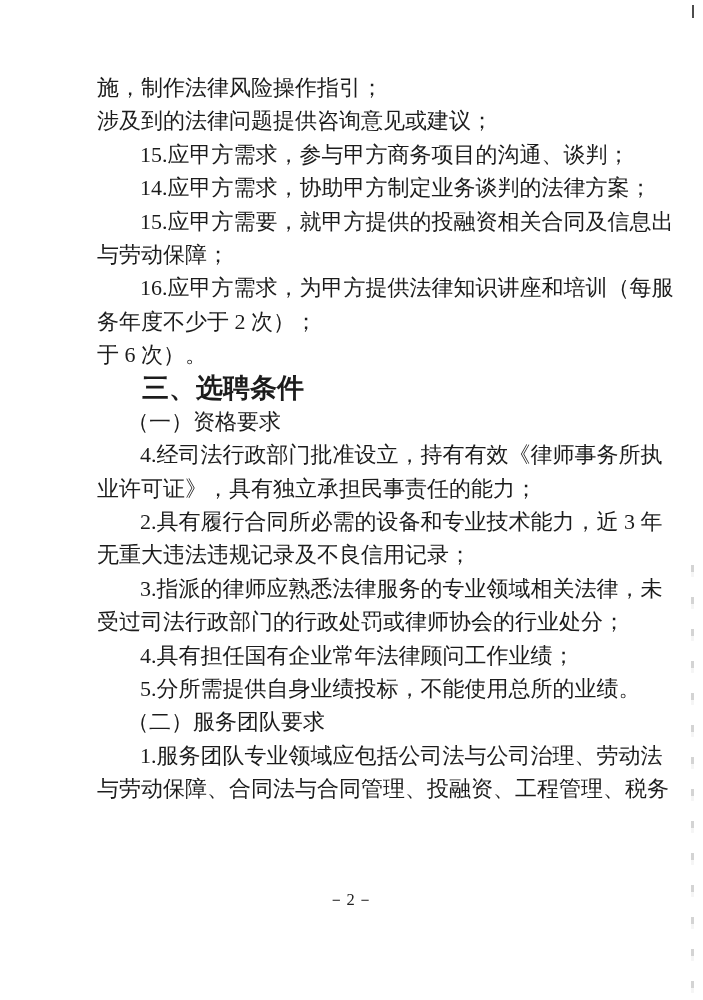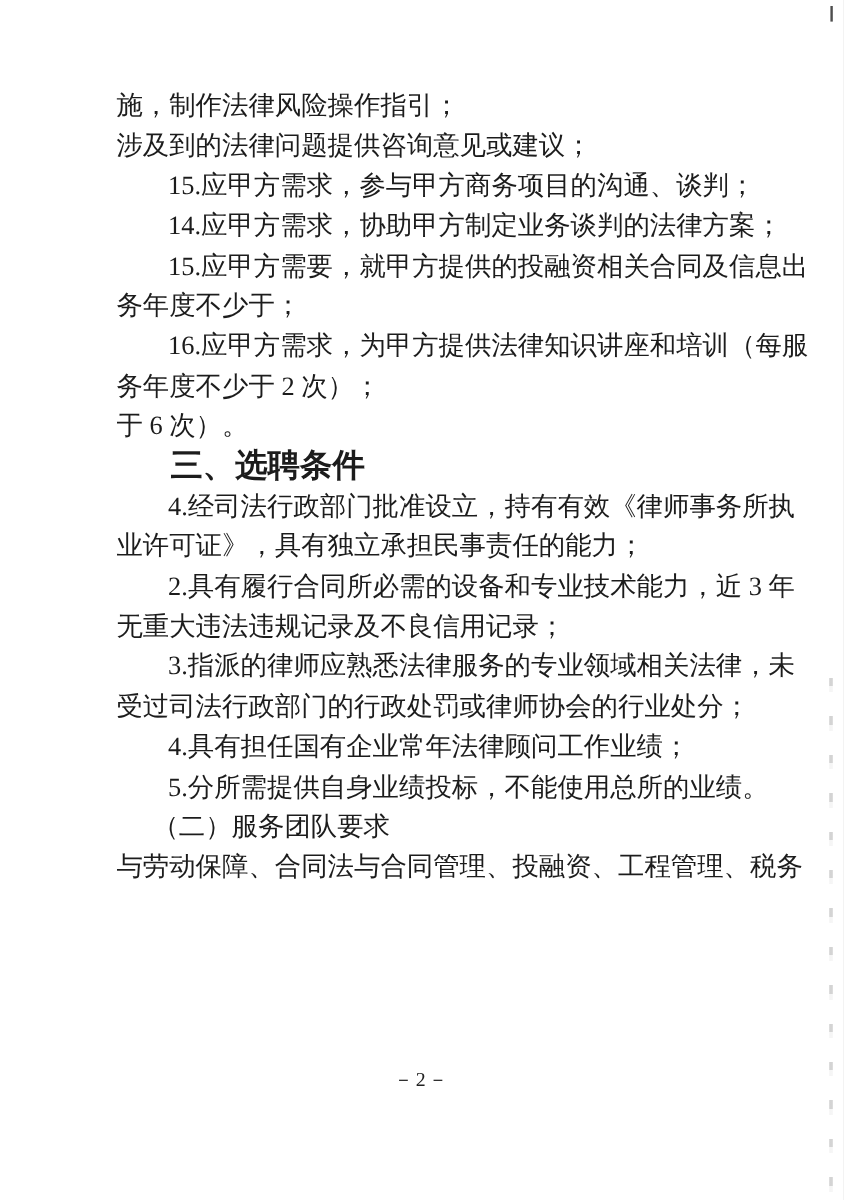--- a/index.html
+++ b/index.html
@@ -71,34 +71,36 @@
 <body>
 
 <div class="sheet">
 
   <div class="content">
     <div class="line">施，制作法律风险操作指引；</div>
     <div class="line">涉及到的法律问题提供咨询意见或建议；</div>
     <div class="line ind">15.应甲方需求，参与甲方商务项目的沟通、谈判；</div>
     <div class="line ind">14.应甲方需求，协助甲方制定业务谈判的法律方案；</div>
     <div class="line ind">15.应甲方需要，就甲方提供的投融资相关合同及信息出</div>
-    <div class="line">务年度不少于；</div>
+    <div class="line">与劳动保障；</div>
     <div class="line ind">16.应甲方需求，为甲方提供法律知识讲座和培训（每服</div>
     <div class="line">务年度不少于 2 次）；</div>
     <div class="line">于 6 次）。</div>
     <div class="line head">三、选聘条件</div>
+    <div class="line sub">（一）资格要求</div>
     <div class="line ind">4.经司法行政部门批准设立，持有有效《律师事务所执</div>
     <div class="line">业许可证》，具有独立承担民事责任的能力；</div>
     <div class="line ind">2.具有履行合同所必需的设备和专业技术能力，近 3 年</div>
     <div class="line">无重大违法违规记录及不良信用记录；</div>
     <div class="line ind">3.指派的律师应熟悉法律服务的专业领域相关法律，未</div>
     <div class="line">受过司法行政部门的行政处罚或律师协会的行业处分；</div>
     <div class="line ind">4.具有担任国有企业常年法律顾问工作业绩；</div>
     <div class="line ind">5.分所需提供自身业绩投标，不能使用总所的业绩。</div>
     <div class="line sub">（二）服务团队要求</div>
+    <div class="line ind">1.服务团队专业领域应包括公司法与公司治理、劳动法</div>
     <div class="line">与劳动保障、合同法与合同管理、投融资、工程管理、税务</div>
   </div>
 
   <div class="page-number">－2－</div>
 
   <div class="tick-top"></div>
   <div class="edge-dashes"></div>
 
 </div>
 

